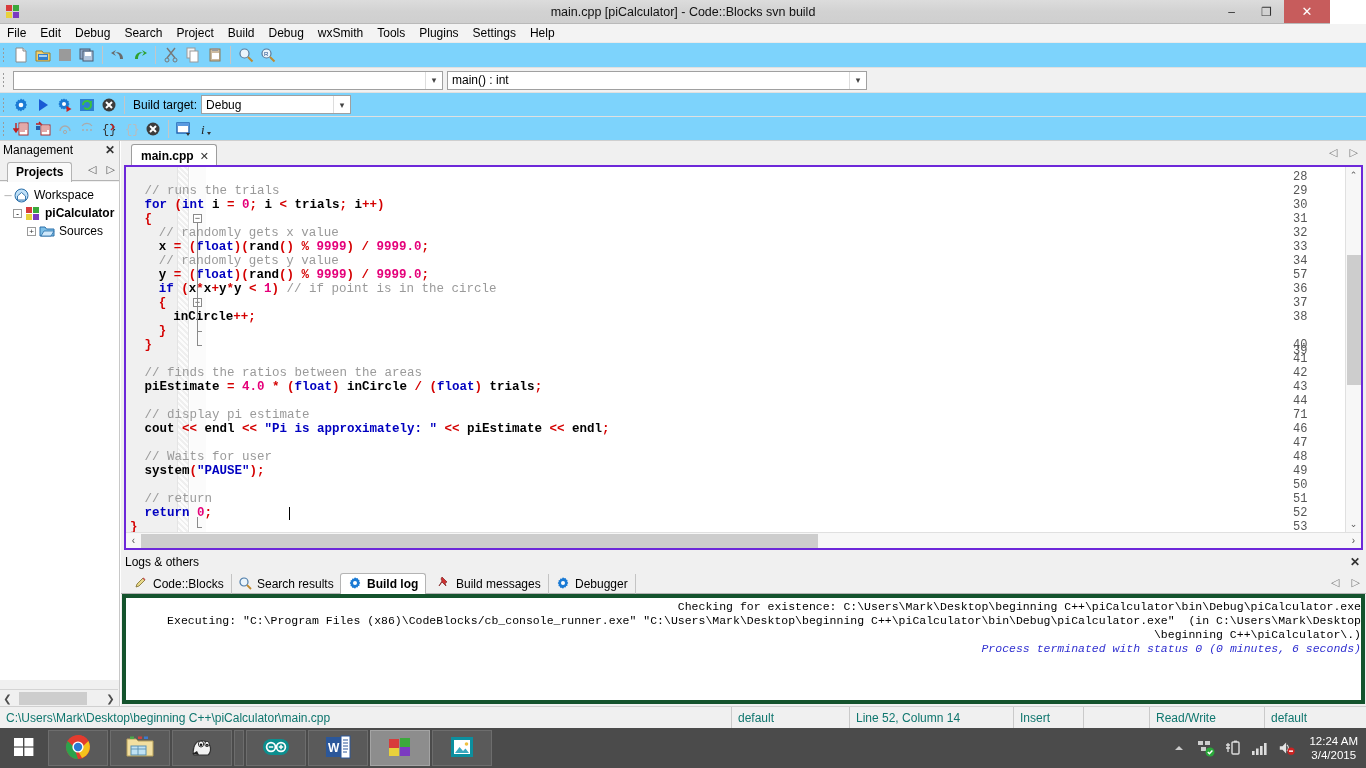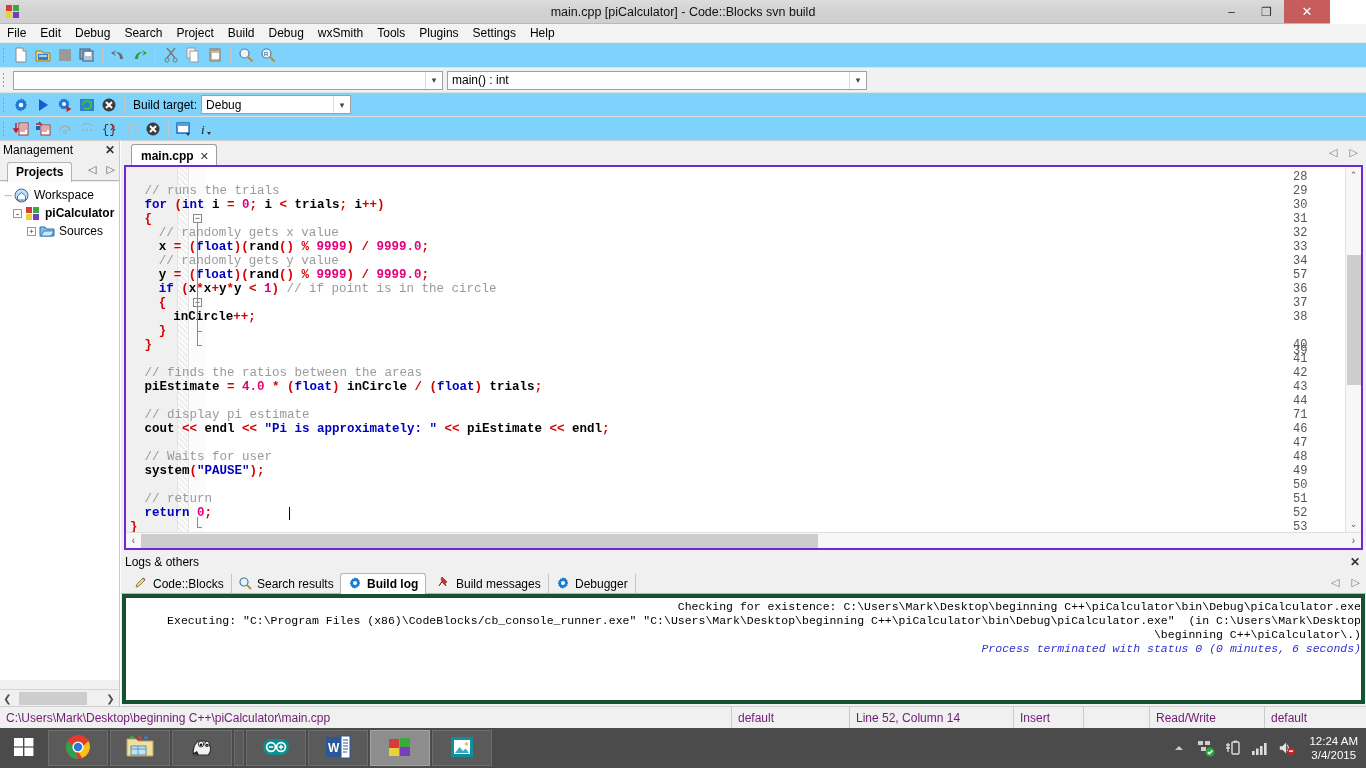--- a/index.html
+++ b/index.html
@@ -265,21 +265,21 @@
   .log-line {
     font-family: "Liberation Mono", monospace; font-size: 11.5px;
     line-height: 14px; white-space: pre; color: #000;
   }
   .log-line.proc { color: #3030d0; font-style: italic; }
 
   
   .statusbar {
     position: absolute; left: 0; top: 706px; width: 1366px; height: 22px;
     background: #f0f0f0; border-top: 1px solid #d0d0d0;
-    display: flex; align-items: center; font-size: 12px; color: #701a75;
+    display: flex; align-items: center; font-size: 12px; color: #0f766e;
   }
   .st-cell { height: 22px; display: flex; align-items: center;
              padding-left: 6px; border-right: 1px solid #cacaca; }
 
   
   .taskbar {
     position: absolute; left: 0; top: 728px; width: 1366px; height: 40px;
     background: #4b4b4b;
     display: flex; align-items: center;
   }

